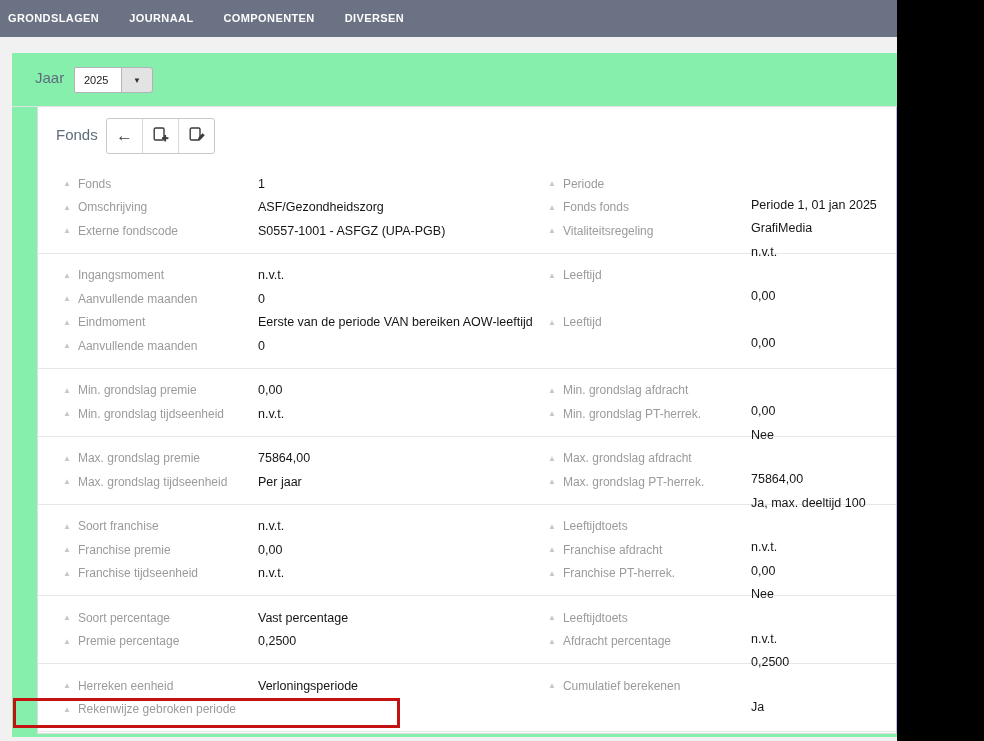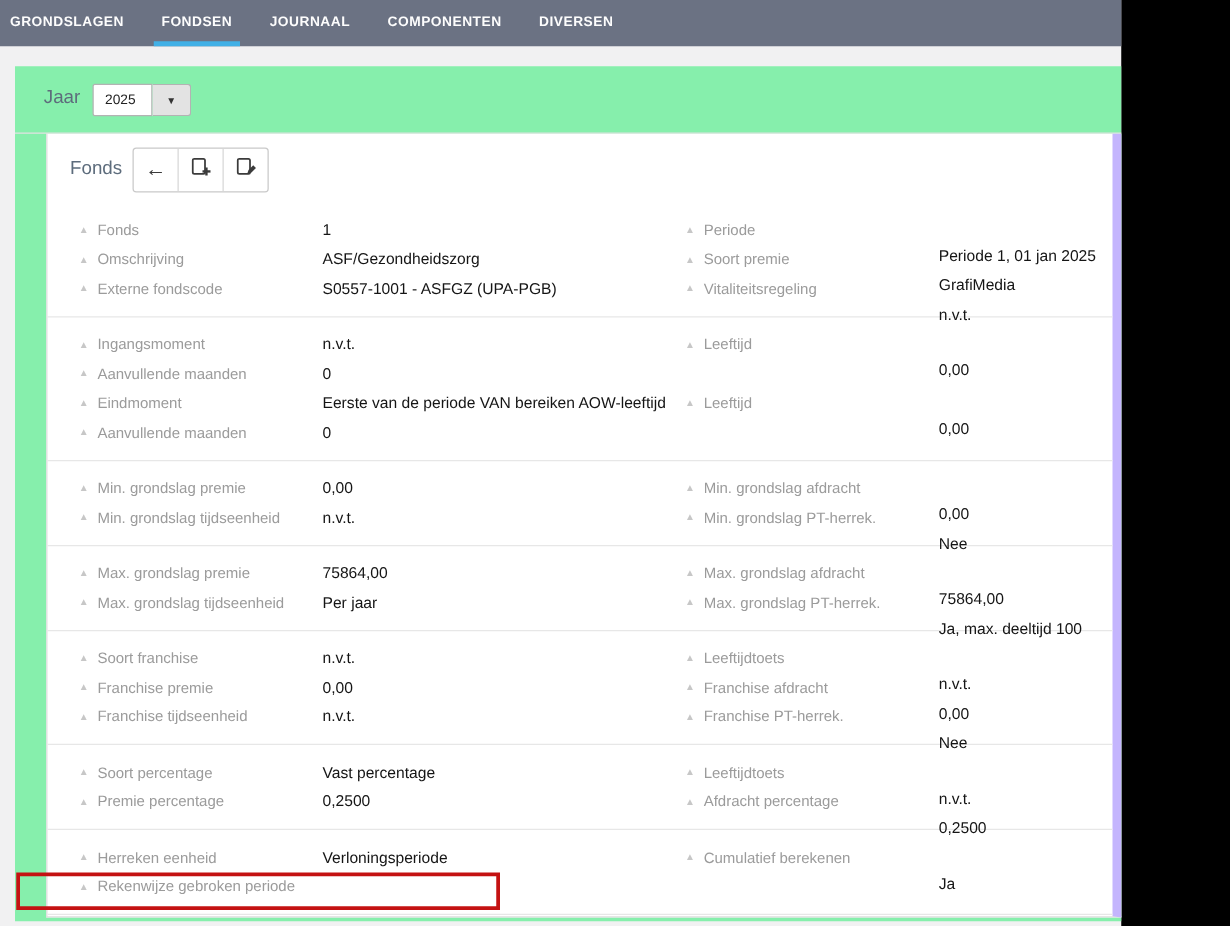--- a/index.html
+++ b/index.html
@@ -26,21 +26,21 @@
   .year-select{position:absolute;left:62px;top:14px;height:26px;display:flex;cursor:pointer;}
   .year-value{width:48px;border:1px solid #b3b3b3;background:#fff;font-size:11px;color:#222;
               line-height:24px;padding-left:9px;box-sizing:border-box;border-radius:2px 0 0 2px;}
   .year-btn{width:30px;border:1px solid #b3b3b3;border-left:none;background:#e3e3e3;
             border-radius:0 3px 3px 0;display:flex;align-items:center;justify-content:center;
             font-size:8px;color:#333;}
   .top-divider{position:absolute;left:0;top:53px;width:100%;height:1px;background:#e2e2e2;}
 
   
   .fonds-box{position:absolute;left:25px;top:54px;width:860px;height:627px;box-sizing:border-box;
-             border-left:1px solid #ddd;border-right:7px solid #c4b5fd;border-bottom:1px solid #ddd;background:#fff;}
+             border-left:1px solid #ddd;border-right:1px solid #c4b5fd;border-bottom:1px solid #ddd;background:#fff;}
   .fonds-header{position:relative;height:55px;}
   .fonds-title{position:absolute;left:18px;top:19px;font-size:15px;color:#5d6c7c;}
   .toolbar{position:absolute;left:68px;top:11px;height:36px;display:flex;border:1px solid #c9c9c9;
            border-radius:3px;background:#fff;box-sizing:border-box;}
   .tbtn{width:35px;display:flex;align-items:center;justify-content:center;
         border-right:1px solid #d8d8d8;cursor:pointer;color:#3b3b3b;}
   .tbtn:last-child{border-right:none;}
   .tbtn .arrow{font-size:17px;line-height:1;margin-top:-2px;}
 
   
@@ -56,21 +56,20 @@
   .hl-rect{position:absolute;left:-25px;top:0;width:381px;height:24px;border:3px solid #c41212;
            pointer-events:none;z-index:5;}
 </style>
 </head>
 <body>
 
 <div class="app">
 
   <div class="navbar">
     <div class="tab">GRONDSLAGEN</div>
-    <div class="tab active">FONDSEN</div>
     <div class="tab">JOURNAAL</div>
     <div class="tab">COMPONENTEN</div>
     <div class="tab">DIVERSEN</div>
   </div>
 
   <div class="panel">
 
     <div class="year-label">Jaar</div>
     <div class="year-select">
       <div class="year-value">2025</div>
@@ -120,21 +119,21 @@
           <div class="val rval">Periode 1, 01 jan 2025</div>
         </div>
         <div class="row">
           <div class="fl">
               <span class="tri">▲</span>
               <span class="lbl">Omschrijving</span>
             </div>
           <div class="val lval">ASF/Gezondheidszorg</div>
           <div class="fr">
               <span class="tri">▲</span>
-              <span class="lbl">Soort premie</span>
+              <span class="lbl">Fonds fonds</span>
             </div>
           <div class="val rval">GrafiMedia</div>
         </div>
         <div class="row">
           <div class="fl">
               <span class="tri">▲</span>
               <span class="lbl">Externe fondscode</span>
             </div>
           <div class="val lval">S0557-1001 - ASFGZ (UPA-PGB)</div>
           <div class="fr">

